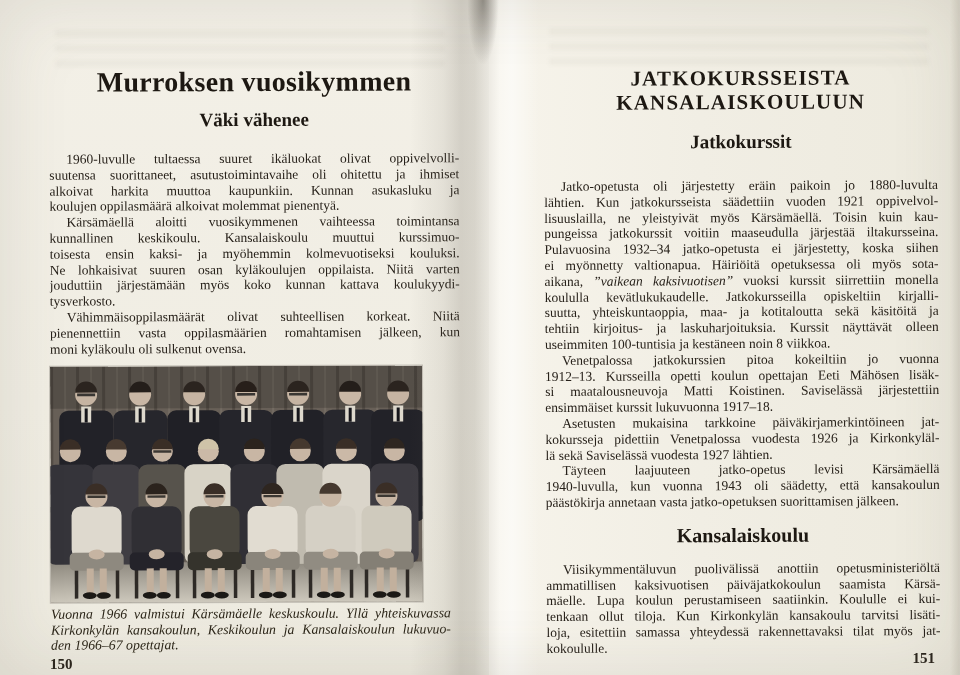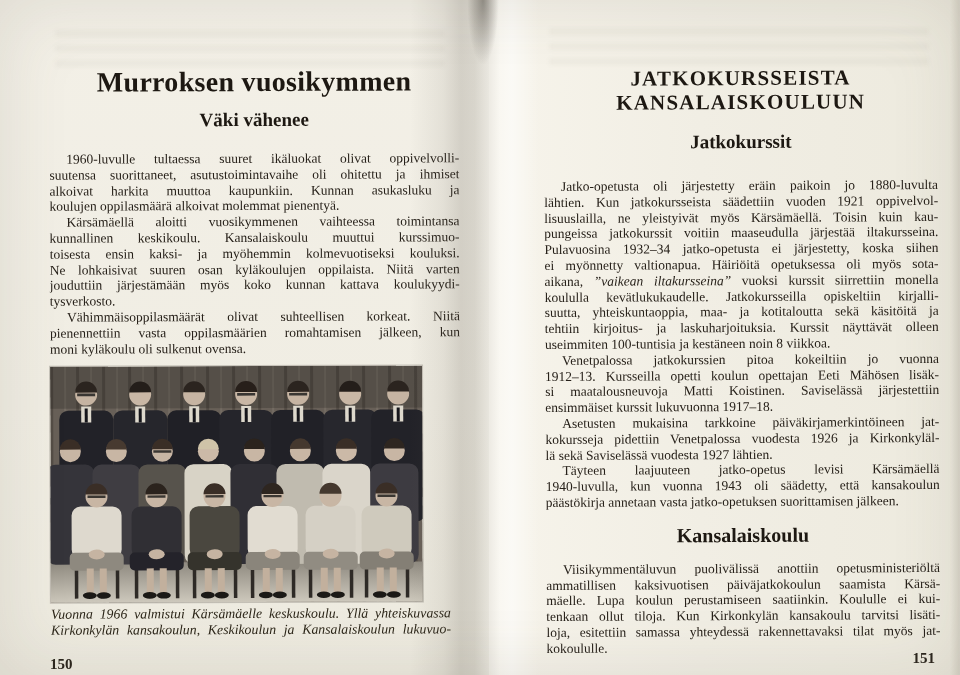--- a/index.html
+++ b/index.html
@@ -287,20 +287,21 @@
                 <path d="M325,128 a11,11 0 0,1 22,0 z" fill="#3a2e26"></path>
                 <rect x="327" y="129" width="18" height="2.4" fill="#22211f" opacity="0.85"></rect>
               </g>
           </g>
         </svg>
       </div>
 
       <div class="caption">
           <div class="tline">Vuonna 1966 valmistui Kärsämäelle keskuskoulu. Yllä yhteiskuvassa</div>
           <div class="tline">Kirkonkylän kansakoulun, Keskikoulun ja Kansalaiskoulun lukuvuo-</div>
+          <div class="tline last">den 1966–67 opettajat.</div>
         </div>
     </div>
     <div class="pagenum pn-left">150</div>
   </div>
 
   <div class="page right">
     <div class="ghost" style="left:60px;top:28px;width:380px;height:40px;"></div>
     <div class="content-r">
       <h1 class="title-r">
         <div>JATKOKURSSEISTA</div>
@@ -308,21 +309,21 @@
       </h1>
       <h2 class="sec-title">Jatkokurssit</h2>
       <div class="bodytext r1">
         <div class="para">
             <div class="tline">Jatko-opetusta oli järjestetty eräin paikoin jo 1880-luvulta</div>
             <div class="tline">lähtien. Kun jatkokursseista säädettiin vuoden 1921 oppivelvol-</div>
             <div class="tline">lisuuslailla, ne yleistyivät myös Kärsämäellä. Toisin kuin kau-</div>
             <div class="tline">pungeissa jatkokurssit voitiin maaseudulla järjestää iltakursseina.</div>
             <div class="tline">Pulavuosina 1932–34 jatko-opetusta ei järjestetty, koska siihen</div>
             <div class="tline">ei myönnetty valtionapua. Häiriöitä opetuksessa oli myös sota-</div>
-            <div class="tline"><span>aikana, </span><span class="it">”vaikean iltakursseina”</span><span> vuoksi kurssit siirrettiin monella</span></div>
+            <div class="tline"><span>aikana, </span><span class="it">”vaikean kaksivuotisen”</span><span> vuoksi kurssit siirrettiin monella</span></div>
             <div class="tline">koululla kevätlukukaudelle. Jatkokursseilla opiskeltiin kirjalli-</div>
             <div class="tline">suutta, yhteiskuntaoppia, maa- ja kotitaloutta sekä käsitöitä ja</div>
             <div class="tline">tehtiin kirjoitus- ja laskuharjoituksia. Kurssit näyttävät olleen</div>
             <div class="tline last">useimmiten 100-tuntisia ja kestäneen noin 8 viikkoa.</div>
           </div>
         <div class="para">
             <div class="tline">Venetpalossa jatkokurssien pitoa kokeiltiin jo vuonna</div>
             <div class="tline">1912–13. Kursseilla opetti koulun opettajan Eeti Mähösen lisäk-</div>
             <div class="tline">si maatalousneuvoja Matti Koistinen. Saviselässä järjestettiin</div>
             <div class="tline last">ensimmäiset kurssit lukuvuonna 1917–18.</div>

